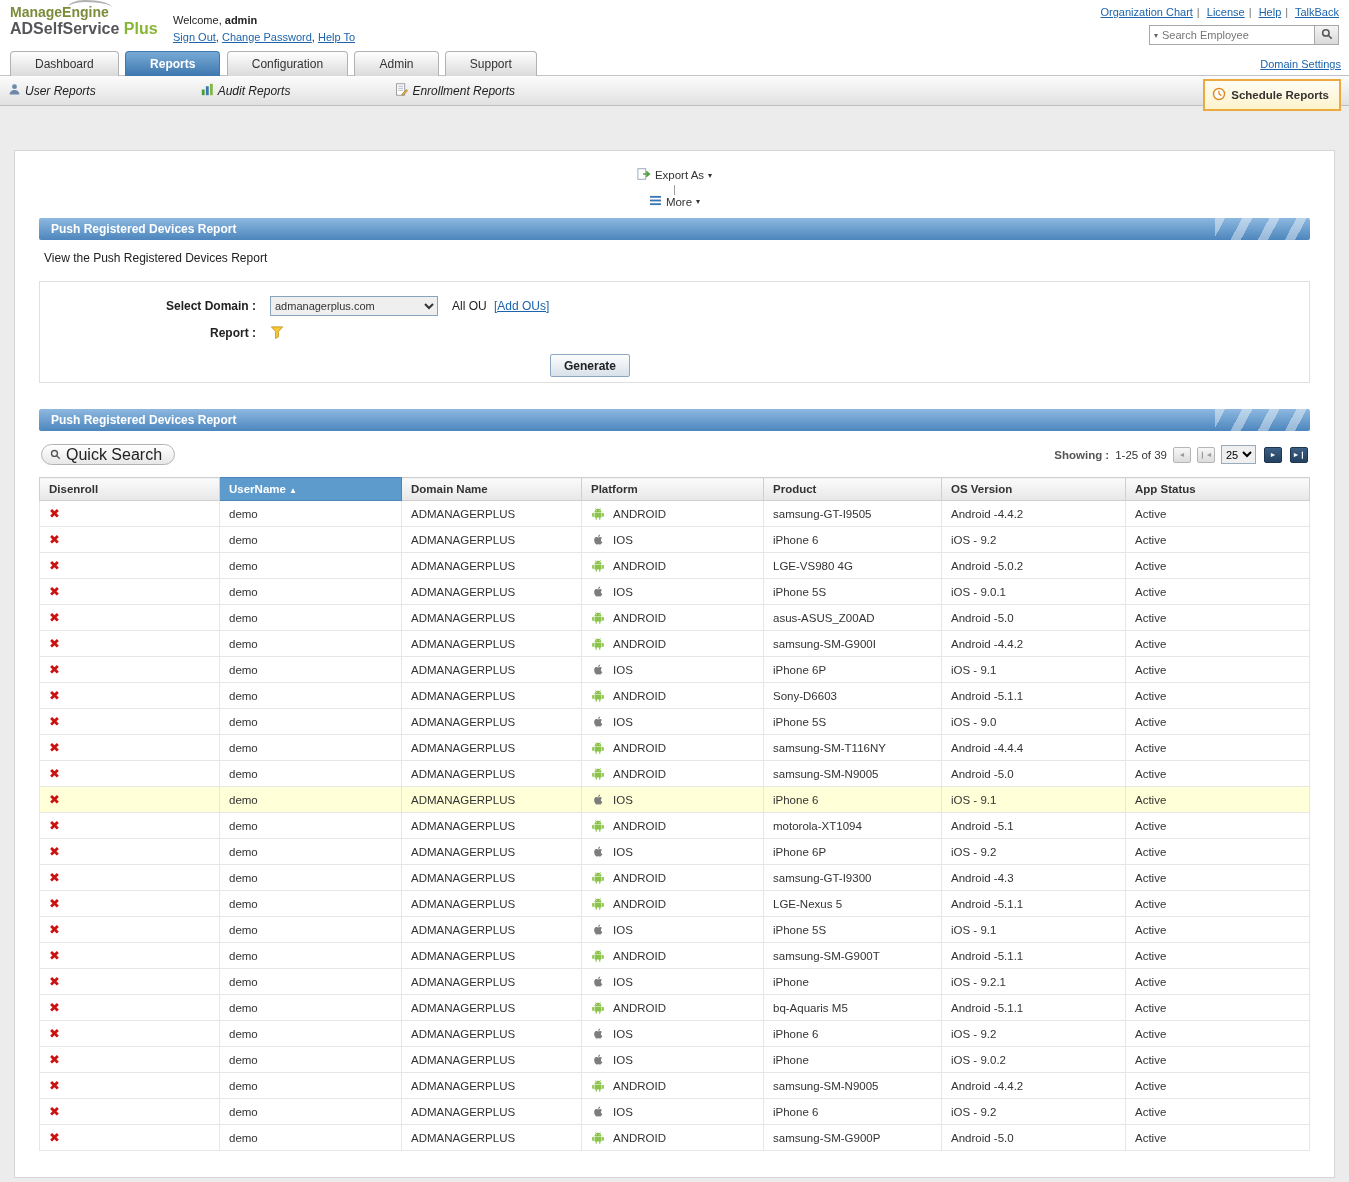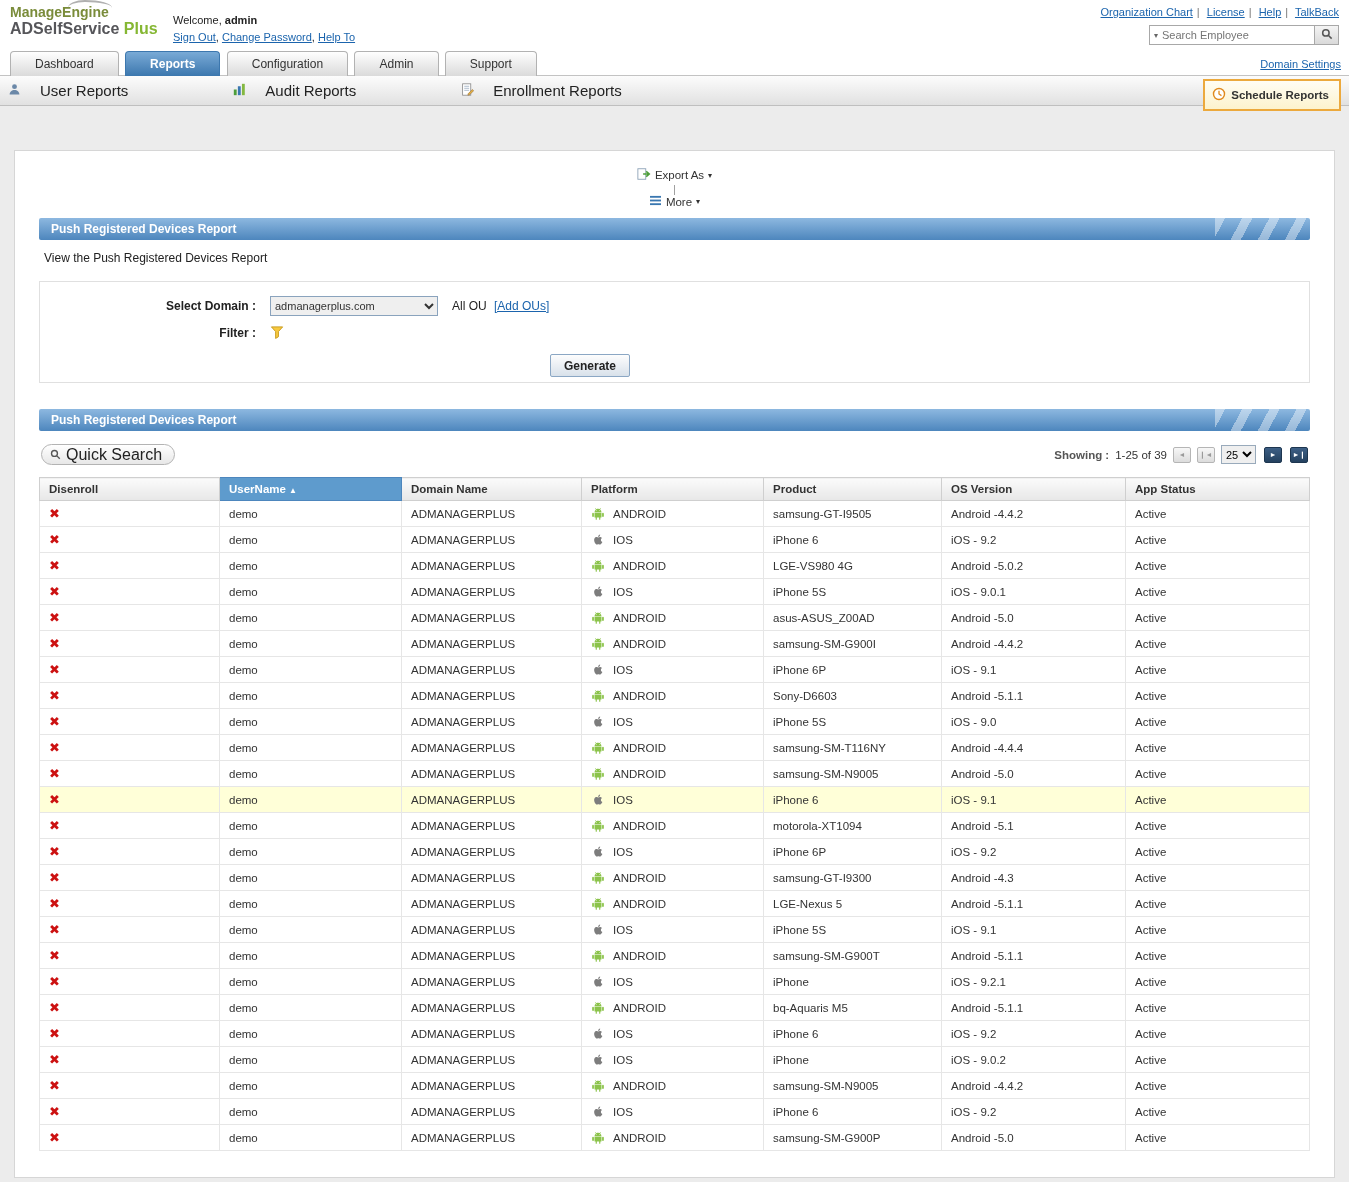--- a/index.html
+++ b/index.html
@@ -39,22 +39,22 @@
          border:1px solid #b2b2b2; border-bottom:none; border-radius:4px 4px 0 0;
          background:linear-gradient(#fefefe,#dadada); margin-right:3px; }
   .tab.active { background:linear-gradient(#79aad6,#3c77ae); color:#fff; font-weight:bold;
                 border-color:#3c77ae; }
   .domain-settings { position:absolute; right:8px; bottom:5px; font-size:11px; }
 
   
   .subnav { height:30px; background:linear-gradient(#fcfcfc,#e1e1e1);
             border-bottom:1px solid #bfbfbf; display:flex; align-items:center;
             padding:0 8px; position:relative; }
-  .subnav-item { display:flex; align-items:center; gap:19px; font-size:15px;
-                 margin-right:105px; cursor:pointer; color:#222; }
+  .subnav-item { display:flex; align-items:center; gap:4px; font-size:12px;
+                 margin-right:105px; cursor:pointer; color:#222;font-style:italic; }
   .schedule-btn { position:absolute; right:8px; top:3px; height:32px;
                   border:2px solid #eca93d; border-radius:0;
                   background:linear-gradient(#fffdf4,#fdf3cd);
                   padding:0 10px 0 7px; font-size:11.5px; font-weight:bold; color:#333;
                   display:flex; align-items:center; gap:5px; cursor:pointer; }
 
   
   .content { background:#ececec; padding:44px 14px 32px; min-height:1076px; }
   .panel { background:#fff; border:1px solid #d6d6d6; padding:0 24px 26px; }
   .panel-toolbar { display:flex; justify-content:flex-end; align-items:center; gap:0;
@@ -246,21 +246,21 @@
         <span class="form-label">Select Domain :</span>
         <select class="domain">
           <option>admanagerplus.com</option>
         </select>
         <span class="ou-text">
           <span>All OU</span>
           <a>[Add OUs]</a>
         </span>
       </div>
       <div class="form-row">
-        <span class="form-label">Filter :</span>
+        <span class="form-label">Report :</span>
         <span class="funnel">
             <svg width="15" height="15" viewBox="0 0 16 16">
               <path d="M1.5 2h12l-4.5 5v5.5l-3 1.8V7L1.5 2z" fill="#f7c93f" stroke="#c89a1e"></path>
             </svg>
           </span>
       </div>
 
 
       <button class="generate-btn">Generate</button>
     </div>

